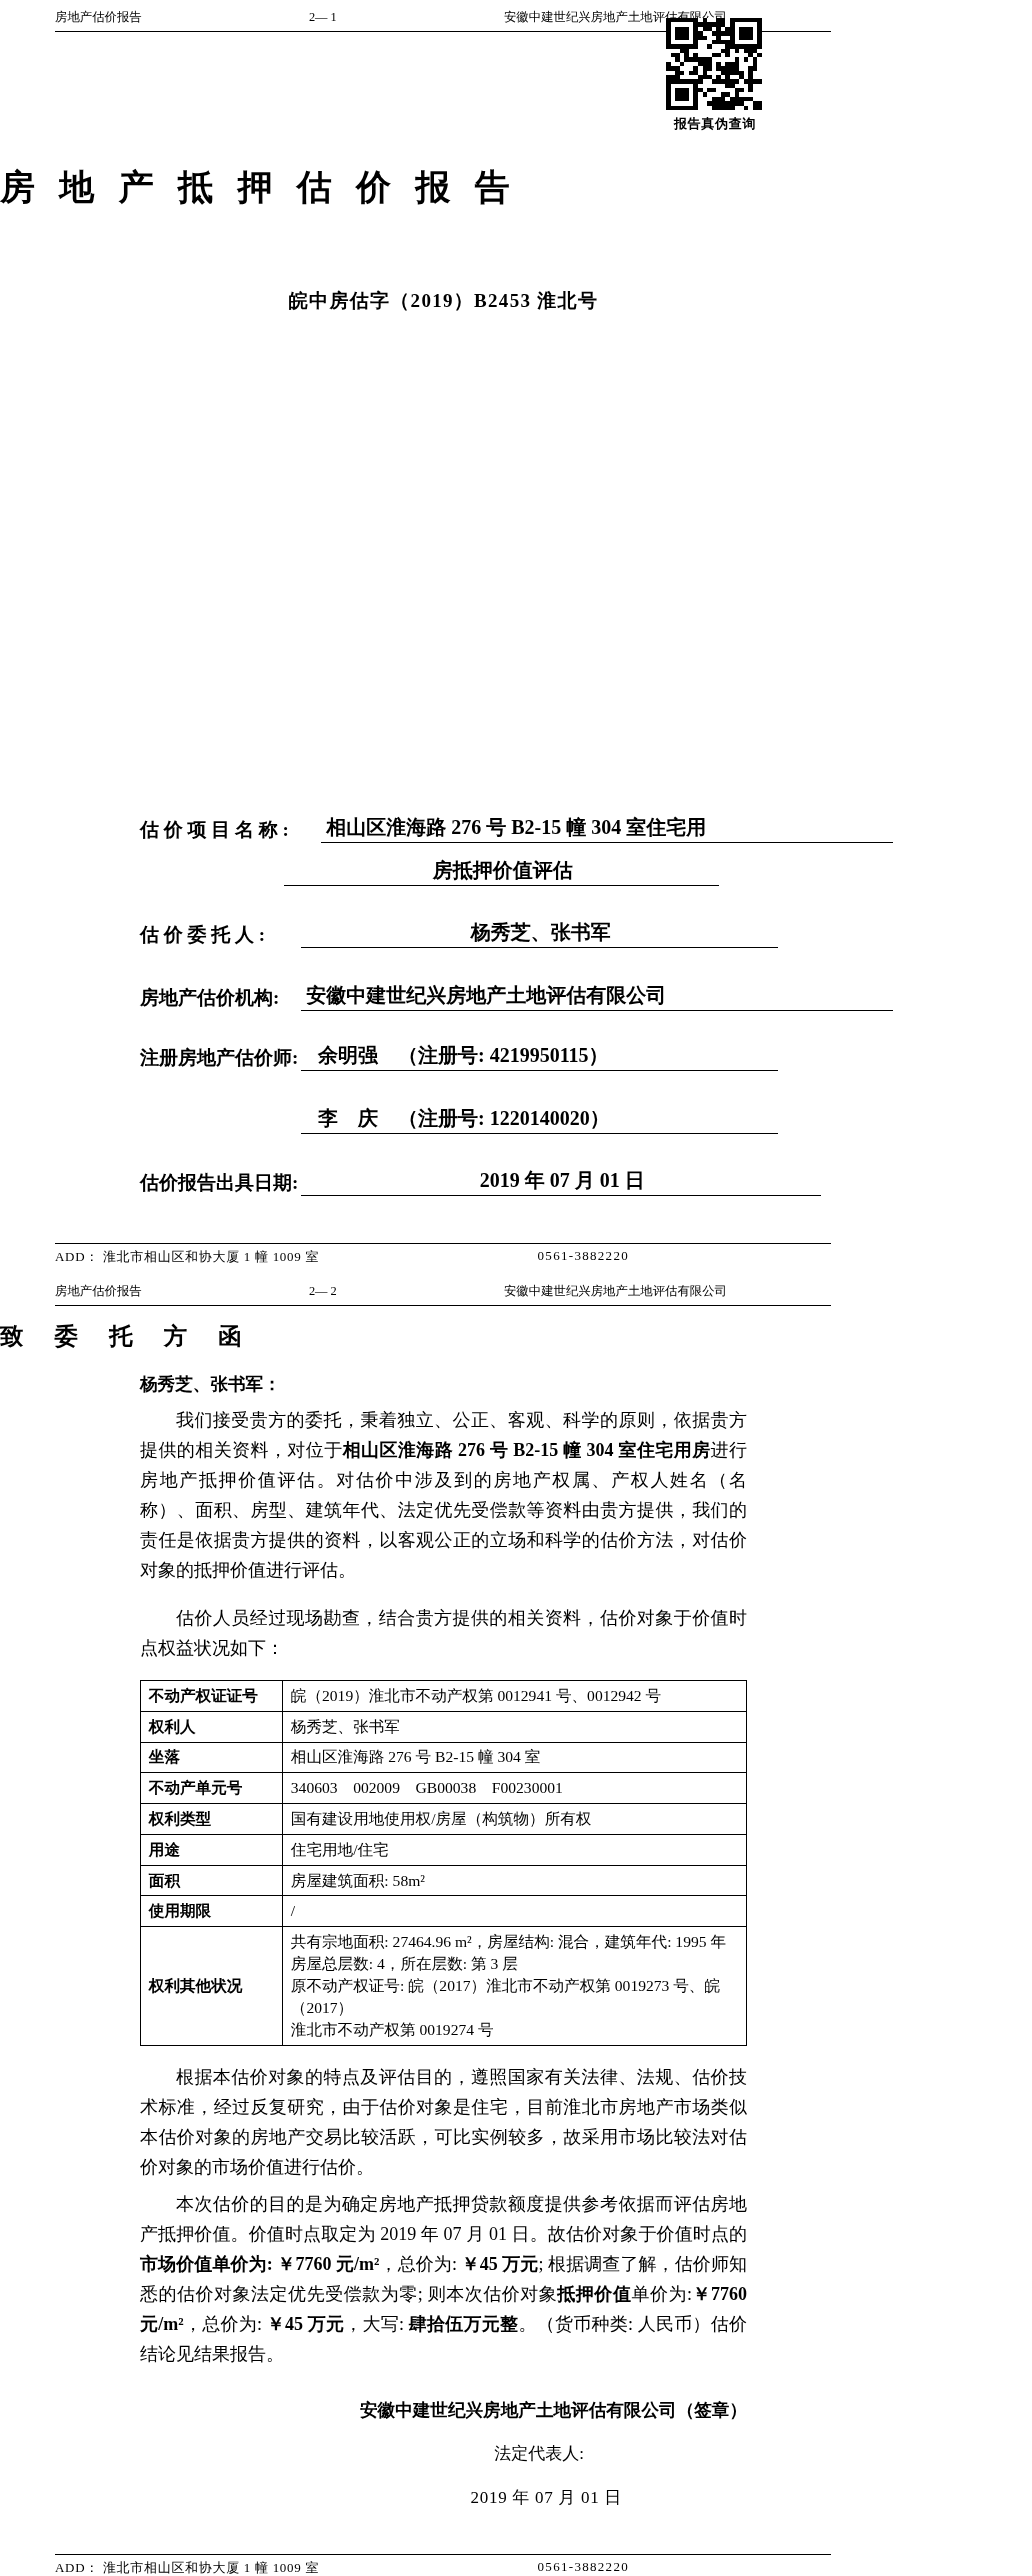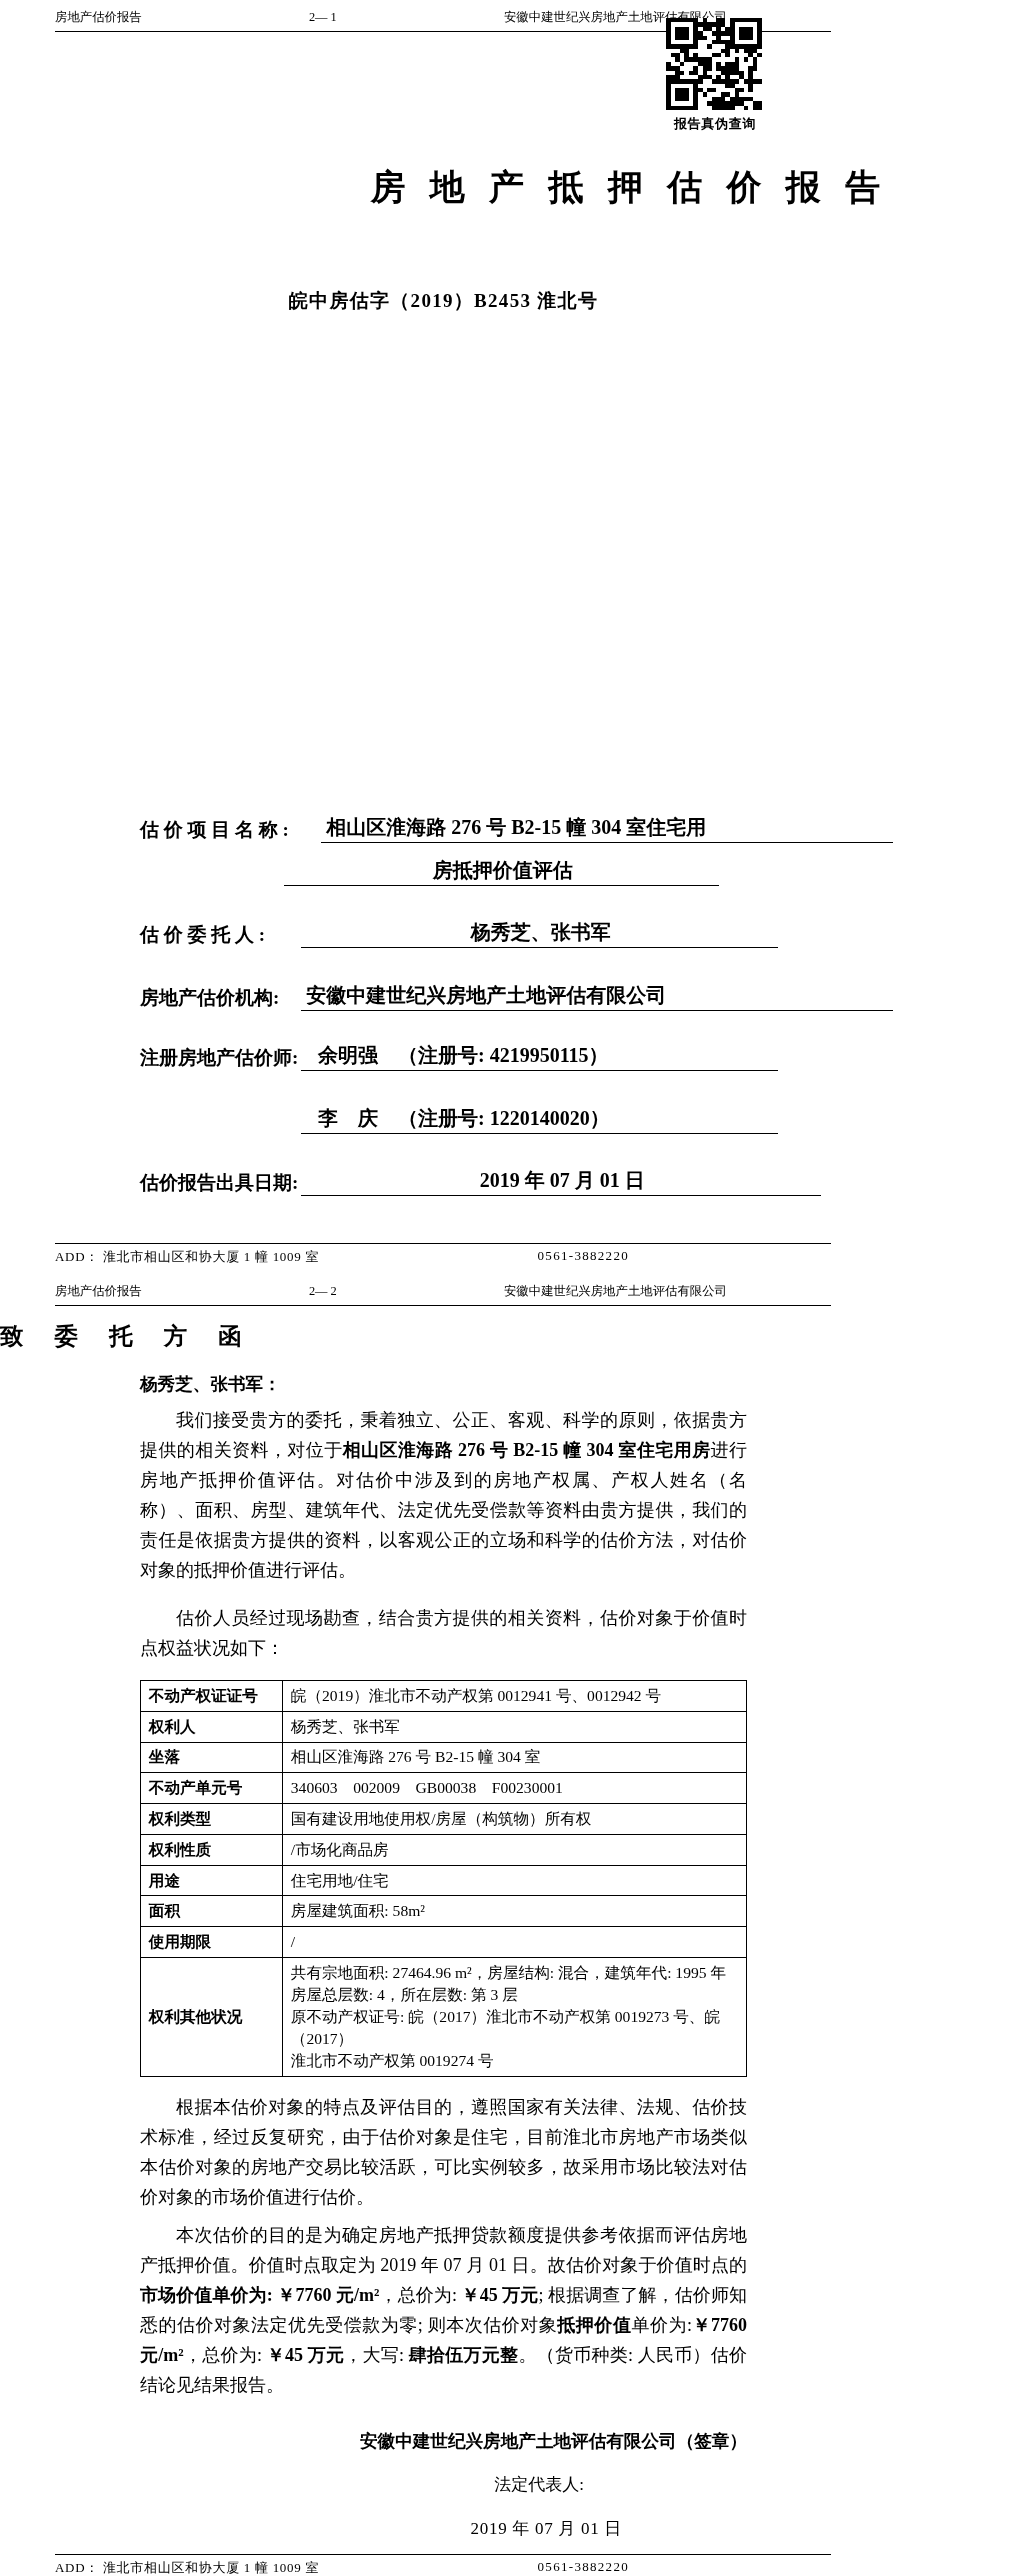--- a/index.html
+++ b/index.html
@@ -28,21 +28,21 @@
   .page2 .ftr { bottom:-1.3px; }
   .ftr .phone { margin-left:auto; margin-right:202px; letter-spacing:1.3px; }
 
   
   .qr-block { position:absolute; top:18px; right:124px; width:98px; text-align:center; }
   .qr { width:96px; height:92px; background:#fff; }
   .qr-cap { margin-top:5.2px; font-size:13px; font-weight:bold; letter-spacing:0.7px; }
 
   
   .title {
-    position:absolute; top:164px; left:0; right:0; text-align:right;
+    position:absolute; top:164px; left:0; right:0; text-align:left;
     font-size:35px; font-weight:bold; letter-spacing:7.8px; white-space:nowrap;
   }
   .docnum {
     position:absolute; top:288px; left:0; right:1px; text-align:center;
     font-size:19px; font-weight:bold; letter-spacing:1.3px;
   }
   .fields { position:absolute; top:814px; left:140px; width:753px; font-weight:bold; }
   .frow { display:flex; align-items:flex-end; }
   .flabel { flex:0 0 161px; font-size:19px; white-space:nowrap; line-height:26px; }
   .fvalue {
@@ -334,24 +334,20 @@
         </tr>
         <tr>
           <td class="lbl">不动产单元号</td>
           <td class="val">340603　002009　GB00038　F00230001</td>
         </tr>
         <tr>
           <td class="lbl">权利类型</td>
           <td class="val">国有建设用地使用权/房屋（构筑物）所有权</td>
         </tr>
         <tr>
-          <td class="lbl">权利性质</td>
-          <td class="val">/市场化商品房</td>
-        </tr>
-        <tr>
           <td class="lbl">用途</td>
           <td class="val">住宅用地/住宅</td>
         </tr>
         <tr>
           <td class="lbl">面积</td>
           <td class="val">房屋建筑面积: 58m²</td>
         </tr>
         <tr>
           <td class="lbl">使用期限</td>
           <td class="val">/</td>

